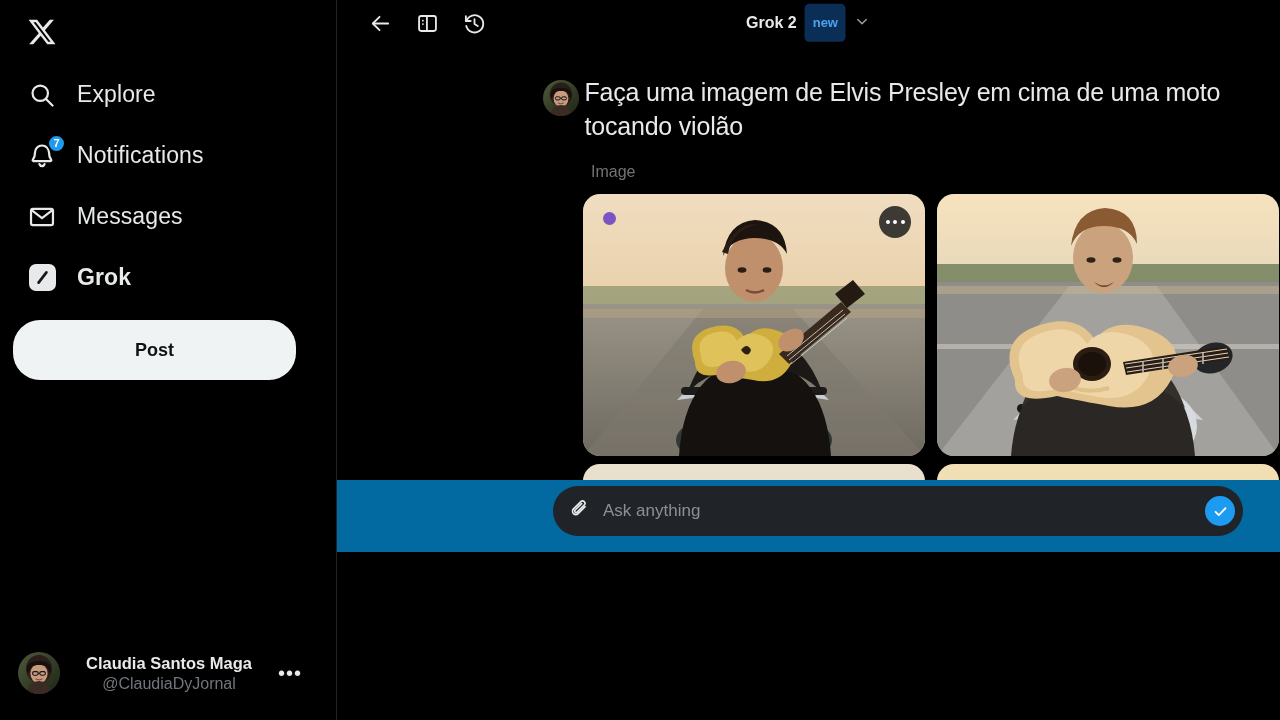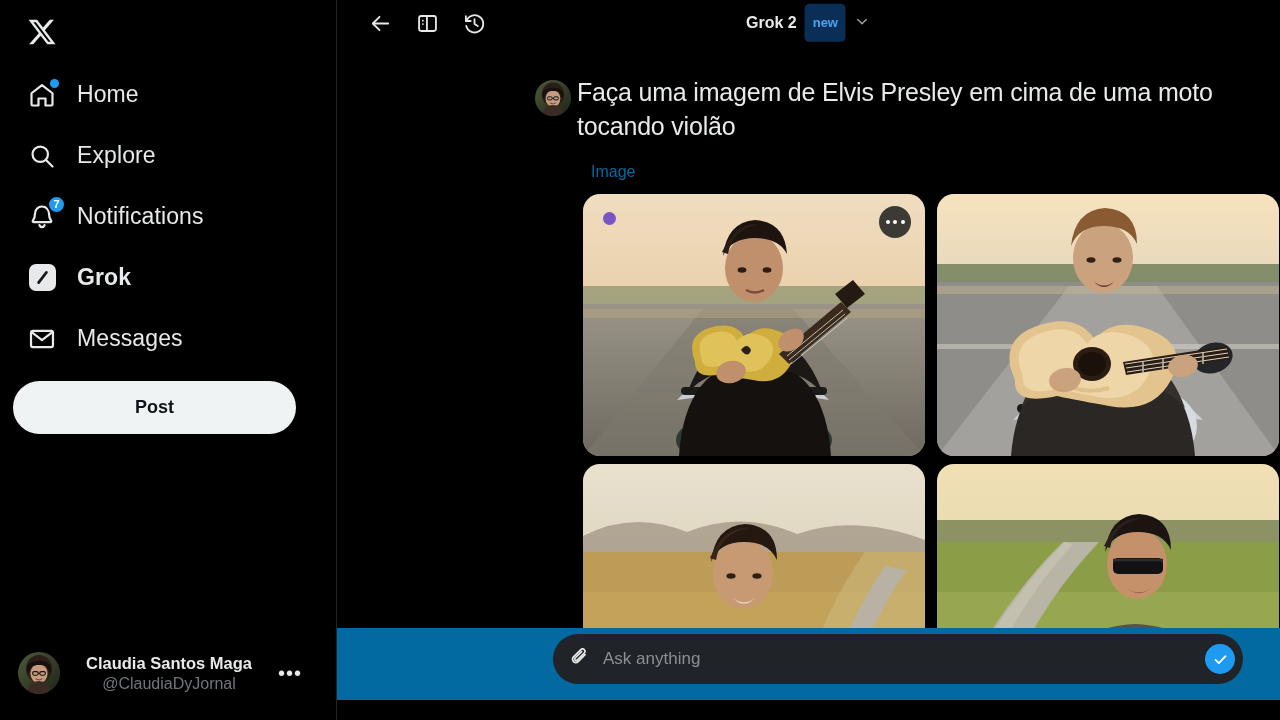--- a/index.html
+++ b/index.html
@@ -65,21 +65,21 @@
   .grok-tile {
     width: 27px; height: 27px;
     border-radius: 7px;
     background: #e7e9ea;
     display: flex; align-items: center; justify-content: center;
   }
   .grok-tile svg { width: 27px; height: 27px; stroke: #16181c; stroke-width: 2.4; fill: none; }
 
   .post-btn {
     margin: 12px 0 0 13px;
-    width: 283px; height: 53px;
+    width: 283px; height: 60px;
     border-radius: 27px;
     background: #eff3f4; color: #0f1419;
     font-size: 18px; font-weight: 700;
     border: none; cursor: pointer;
     font-family: "Liberation Sans", sans-serif;
   }
 
   .account {
     position: absolute; bottom: 16px; left: 12px;
     width: 300px; height: 62px;
@@ -99,21 +99,21 @@
     white-space: nowrap; overflow: hidden;
   }
   .acct-handle {
     color: #71767b; font-size: 16px;
     white-space: nowrap; overflow: hidden;
   }
   .acct-more { color: #e7e9ea; font-size: 20px; letter-spacing: 1px; padding-right: 4px; }
 
   
   .main {
-    flex: 1; height: 700px;
+    flex: 1; height: 552px;
     background: #000;
     position: relative;
     display: flex; flex-direction: column;
   }
   .topbar {
     height: 46px; flex: 0 0 46px;
     display: flex; align-items: center;
     padding: 0 18px 0 30px;
     position: relative;
   }
@@ -134,35 +134,36 @@
     padding: 12px 8px; border-radius: 5px;
     line-height: 1.1;
   }
   .chev svg { width: 17px; height: 17px; stroke: #9aa0a6; fill: none; stroke-width: 2; }
 
   .convo { flex: 1; overflow: hidden; position: relative; }
   .prompt-row {
     display: flex; gap: 6px;
     padding: 30px 0 0 198px;
     padding-right: 20px;
+    justify-content: center;
   }
   .avatar-md {
     width: 36px; height: 36px; border-radius: 50%;
     flex: 0 0 36px; overflow: hidden; margin-top: 4px;
     background: #3a2f2a;
   }
   .prompt-text {
     color: #e7e9ea;
     font-size: 25px; line-height: 1.34;
     font-weight: 400;
     max-width: 668px;
     letter-spacing: -.2px;
   }
   .section-label {
-    color: #0369a1; font-size: 16px;
+    color: #737373; font-size: 16px;
     padding: 20px 0 0 254px;
   }
 
   .grid {
     padding: 13px 0 0 246px;
     display: grid;
     grid-template-columns: 342px 342px;
     gap: 8px 12px;
   }
   .tile {
@@ -236,70 +237,61 @@
   <nav class="sidebar">
 
     <div class="x-logo">
       <svg viewBox="0 0 24 24">
           <path d="M18.244 2.25h3.308l-7.227 8.26 8.502 11.24H16.17l-5.214-6.817L4.99 21.75H1.68l7.73-8.835L1.254 2.25H8.08l4.713 6.231zm-1.161 17.52h1.833L7.084 4.126H5.117z"></path>
         </svg>
     </div>
 
     <div class="nav">
 
-      <div class="nav-item">
-        <span class="icon-wrap">
-          <svg viewBox="0 0 24 24" stroke-linecap="round" stroke-linejoin="round">
-              <path d="M3 10.5 12 3.5l9 7V20a1 1 0 0 1-1 1h-5v-6H9v6H4a1 1 0 0 1-1-1z"></path>
-            </svg>
-          <span class="dot-badge"></span>
-        </span>
-        <span class="label">Home</span>
-      </div>
 
       <div class="nav-item">
         <span class="icon-wrap">
           <svg viewBox="0 0 24 24" stroke-linecap="round">
               <circle cx="10.5" cy="10.5" r="6.6"></circle>
               <path d="M15.4 15.4 21 21"></path>
             </svg>
         </span>
         <span class="label">Explore</span>
       </div>
 
       <div class="nav-item">
         <span class="icon-wrap">
           <svg viewBox="0 0 24 24" stroke-linecap="round" stroke-linejoin="round">
               <path d="M6 9a6 6 0 0 1 12 0c0 4.2 1.3 5.6 1.9 6.3.3.4 0 1-.5 1H4.6c-.5 0-.8-.6-.5-1C4.7 14.6 6 13.2 6 9z"></path>
               <path d="M9.8 19a2.3 2.3 0 0 0 4.4 0"></path>
             </svg>
           <span class="count-badge">7</span>
         </span>
         <span class="label">Notifications</span>
+      </div>
+
+      <div class="nav-item">
+        <span class="icon-wrap">
+          <svg viewBox="0 0 24 24" stroke-linejoin="round">
+              <rect x="2.6" y="5" width="18.8" height="14" rx="1.6"></rect>
+              <path d="m3.4 6.4 8.6 6.6 8.6-6.6"></path>
+            </svg>
+        </span>
+        <span class="label">Messages</span>
       </div>
 
       <div class="nav-item active">
         <span class="icon-wrap">
           <span class="grok-tile">
             <svg viewBox="0 0 24 24" stroke-linecap="round">
                 <path d="M15.5 7.5 8.5 16.5"></path>
               </svg>
           </span>
         </span>
         <span class="label">Grok</span>
-      </div>
-
-      <div class="nav-item">
-        <span class="icon-wrap">
-          <svg viewBox="0 0 24 24" stroke-linejoin="round">
-              <rect x="2.6" y="5" width="18.8" height="14" rx="1.6"></rect>
-              <path d="m3.4 6.4 8.6 6.6 8.6-6.6"></path>
-            </svg>
-        </span>
-        <span class="label">Messages</span>
       </div>
 
 
 
     </div>
 
     <button class="post-btn">Post</button>
 
     <div class="account">
       <span class="avatar-sm">

